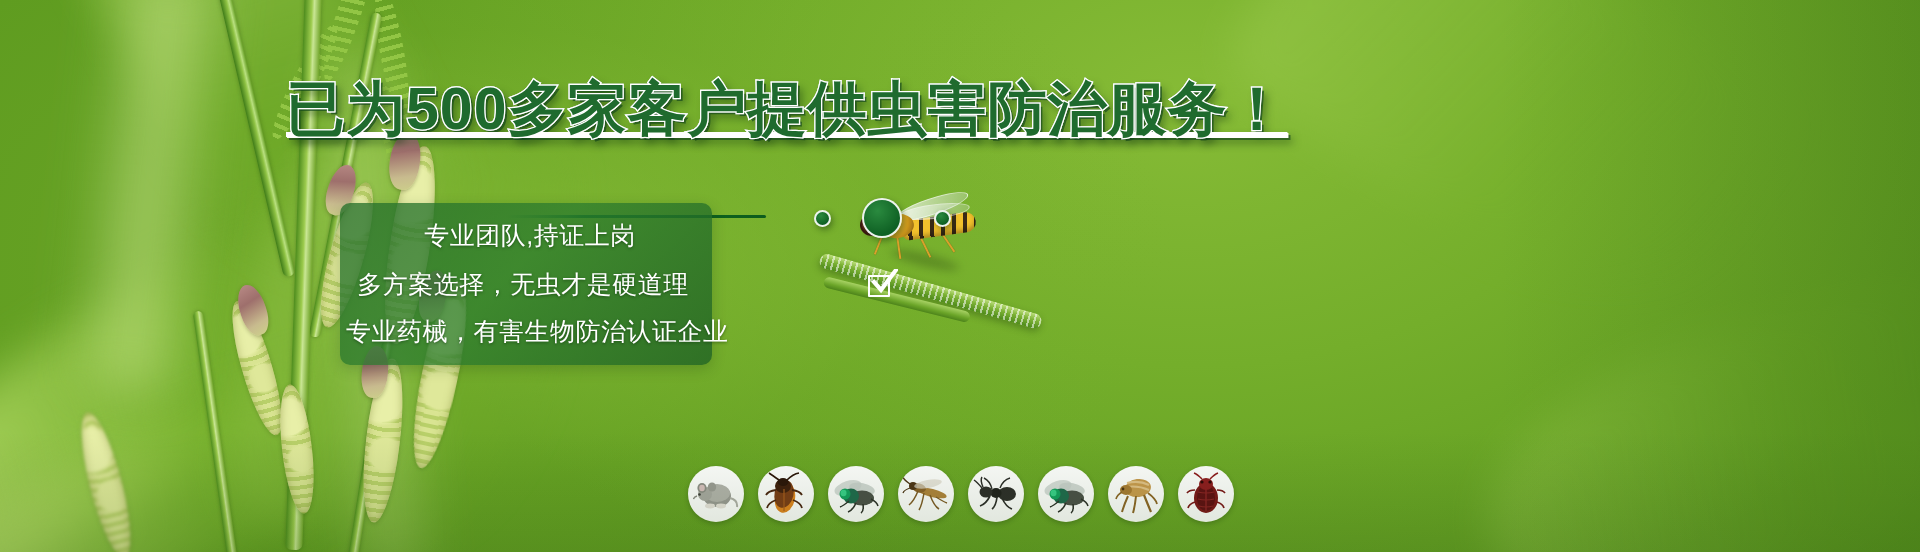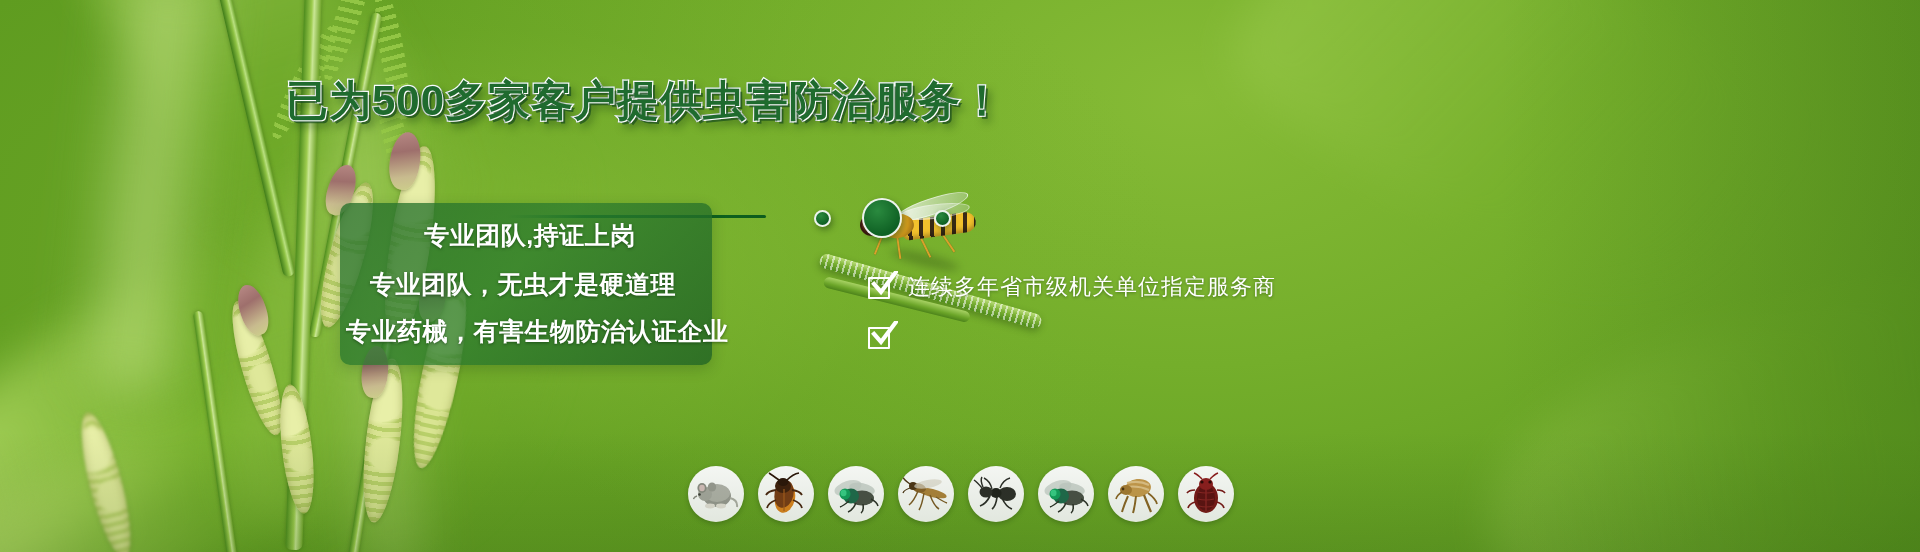--- a/index.html
+++ b/index.html
@@ -163,33 +163,34 @@
   .fly-shadow {
     position:absolute; left: 70px; top: 54px; width: 70px; height: 12px;
     background: rgba(35,60,12,.32); filter: blur(5px); border-radius: 50%;
     transform: rotate(14deg);
   }
 
   
   #headline {
     position: absolute;
     left: 286px; top: 80px;
-    font-size: 42px;
+    font-size: 59px;
     line-height: 1;
     letter-spacing: 1px;
     font-weight: 700;
     font-family: "Liberation Sans", "DejaVu Sans", sans-serif;
     color: #1f6b2e;
     white-space: nowrap;
     -webkit-text-stroke: 2.5px #ffffff;
     paint-order: stroke fill;
     text-shadow:
       1px 1px 0 #ffffff,
       3px 3px 0 rgba(18,70,28,.65),
       5px 6px 9px rgba(10,45,12,.5);
+    text-decoration: underline;
   }
   #headline .hl-inner {
     background: linear-gradient(180deg,#2f8b3b 0%, #196327 48%, #2d8438 52%, #11501d 100%);
     -webkit-background-clip: text;
     background-clip: text;
   }
 
   
   #deco-row { position: absolute; left: 506px; top: 204px; width: 560px; height: 26px; }
   #deco-line {
@@ -212,21 +213,21 @@
     position: absolute;
     left: 340px; top: 203px;
     width: 372px; height: 162px;
     border-radius: 10px;
     background: linear-gradient(135deg, rgba(36,110,42,.78) 0%, rgba(41,122,45,.74) 45%, rgba(31,98,36,.80) 100%);
     box-shadow: 0 4px 14px rgba(20,50,12,.22);
     padding: 16px 18px 0 18px;
   }
   .panel-line {
     color: #ffffff;
-    font-weight: 700;
+    font-weight: 400;
     white-space: nowrap;
     text-shadow: 0 1px 3px rgba(10,40,8,.55);
     font-family: "Liberation Sans", "DejaVu Sans", sans-serif;
   }
   #panel-line-1 { font-size: 25px; text-align: center; letter-spacing: .5px; margin-bottom: 16px; padding-left: 8px;}
   #panel-line-2 { font-size: 25px; text-align: center; letter-spacing: .5px; margin-bottom: 14px; margin-left:-6px;}
   #panel-line-3 { font-size: 25px; text-align: center; letter-spacing: .5px; margin-left:-12px;}
 
   
   #checklist { position: absolute; left: 868px; top: 272px; }
@@ -334,35 +335,26 @@
 
   <div id="deco-row">
     <div id="deco-line"></div>
     <div class="deco-dot dd1"></div>
     <div class="deco-dot dd2"></div>
     <div class="deco-dot dd3"></div>
   </div>
 
   <div id="feature-panel">
     <div class="panel-line" id="panel-line-1">专业团队,持证上岗</div>
-    <div class="panel-line" id="panel-line-2">专业团队，无虫才是硬道理</div>
+    <div class="panel-line" id="panel-line-2">多方案选择，无虫才是硬道理</div>
     <div class="panel-line" id="panel-line-3">专业药械，有害生物防治认证企业</div>
   </div>
 
   <div id="checklist">
 
-    <div class="check-item">
-      <span class="check-box-icon">
-        <span class="cb-sq"></span>
-        <svg class="cb-tick" viewBox="0 0 28 26" fill="none">
-          <path d="M4 13 L11 21 L26 1" stroke="#ffffff" stroke-width="4.2" stroke-linecap="square" stroke-linejoin="miter"></path>
-        </svg>
-      </span>
-      <span class="check-label">连续多年省市级机关单位指定服务商</span>
-    </div>
 
     <div class="check-item">
       <span class="check-box-icon">
         <span class="cb-sq"></span>
         <svg class="cb-tick" viewBox="0 0 28 26" fill="none">
           <path d="M4 13 L11 21 L26 1" stroke="#ffffff" stroke-width="4.2" stroke-linecap="square" stroke-linejoin="miter"></path>
         </svg>
       </span>
     </div>
 

